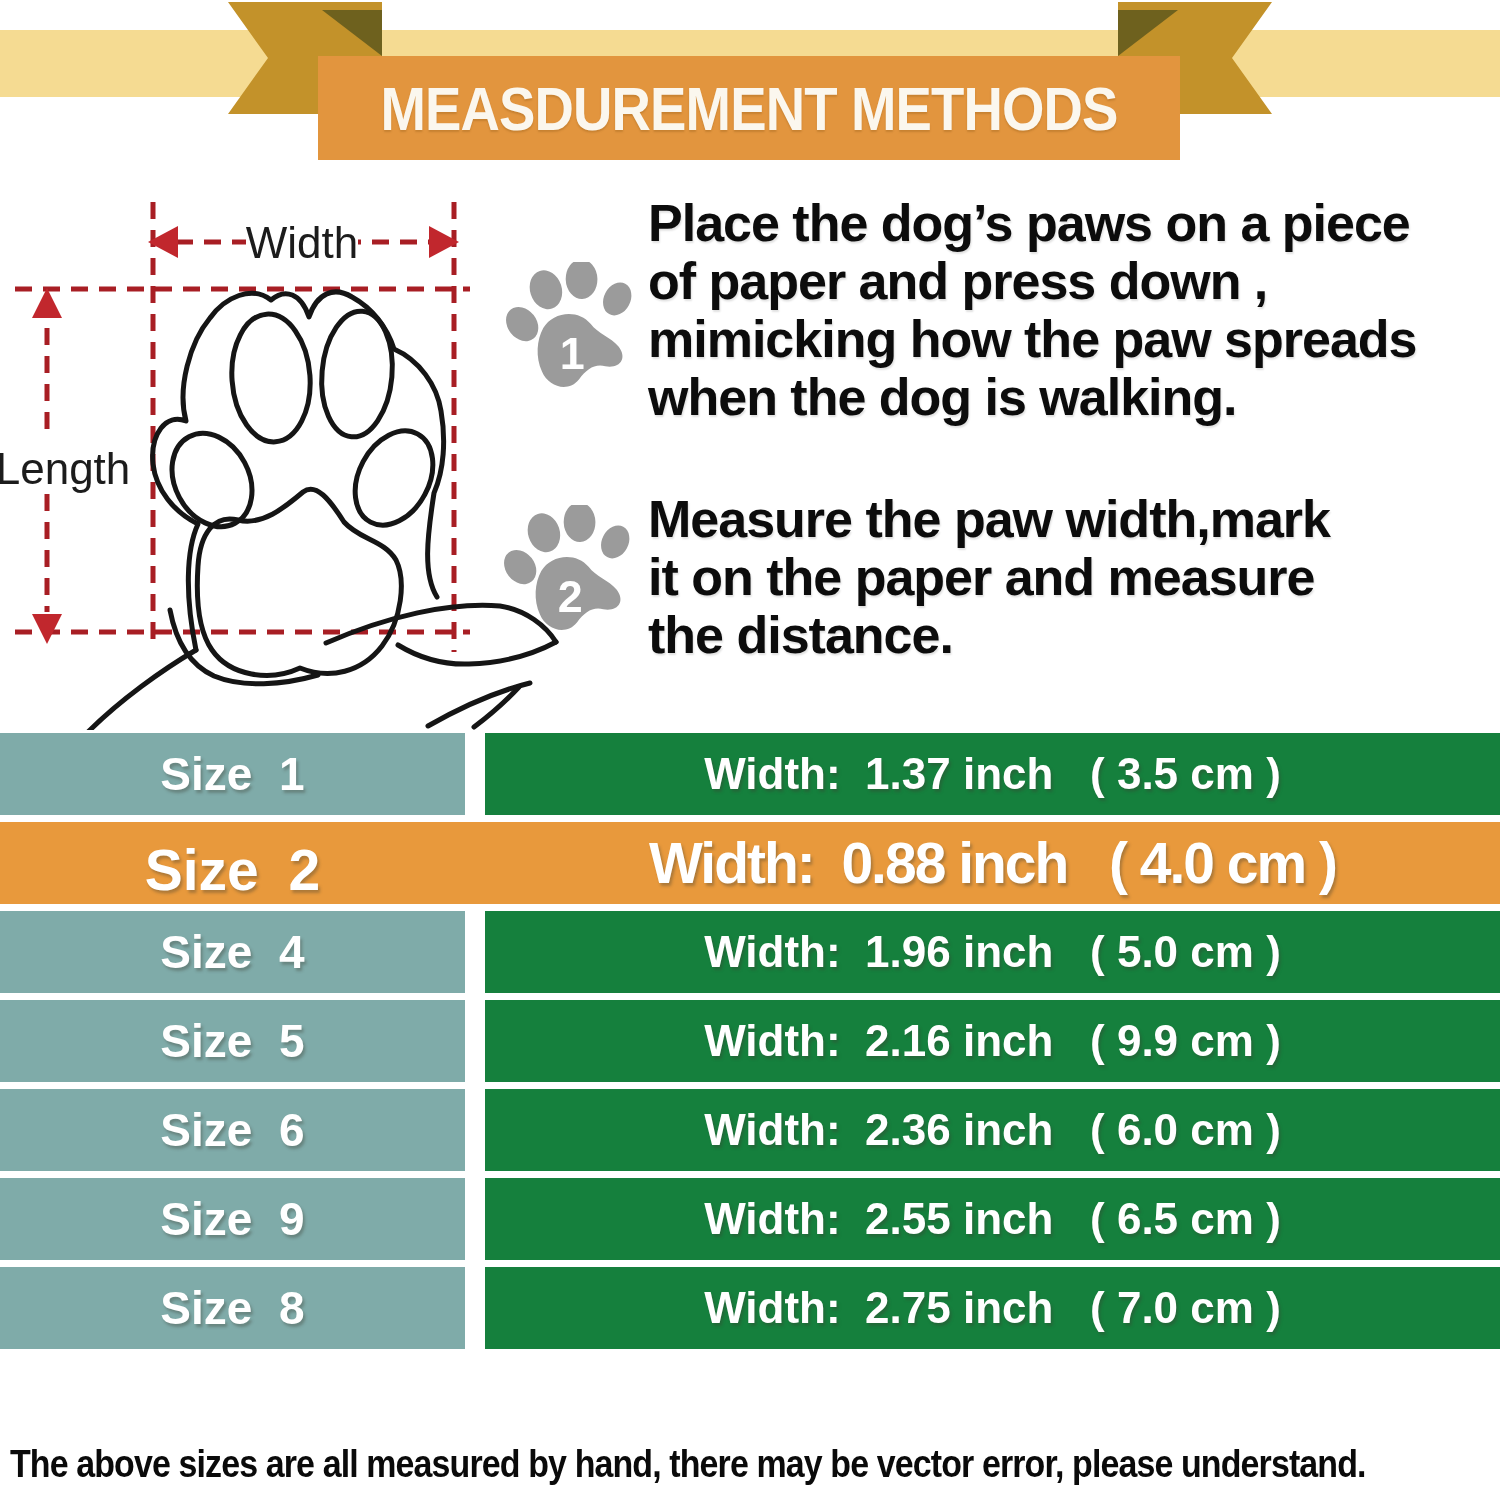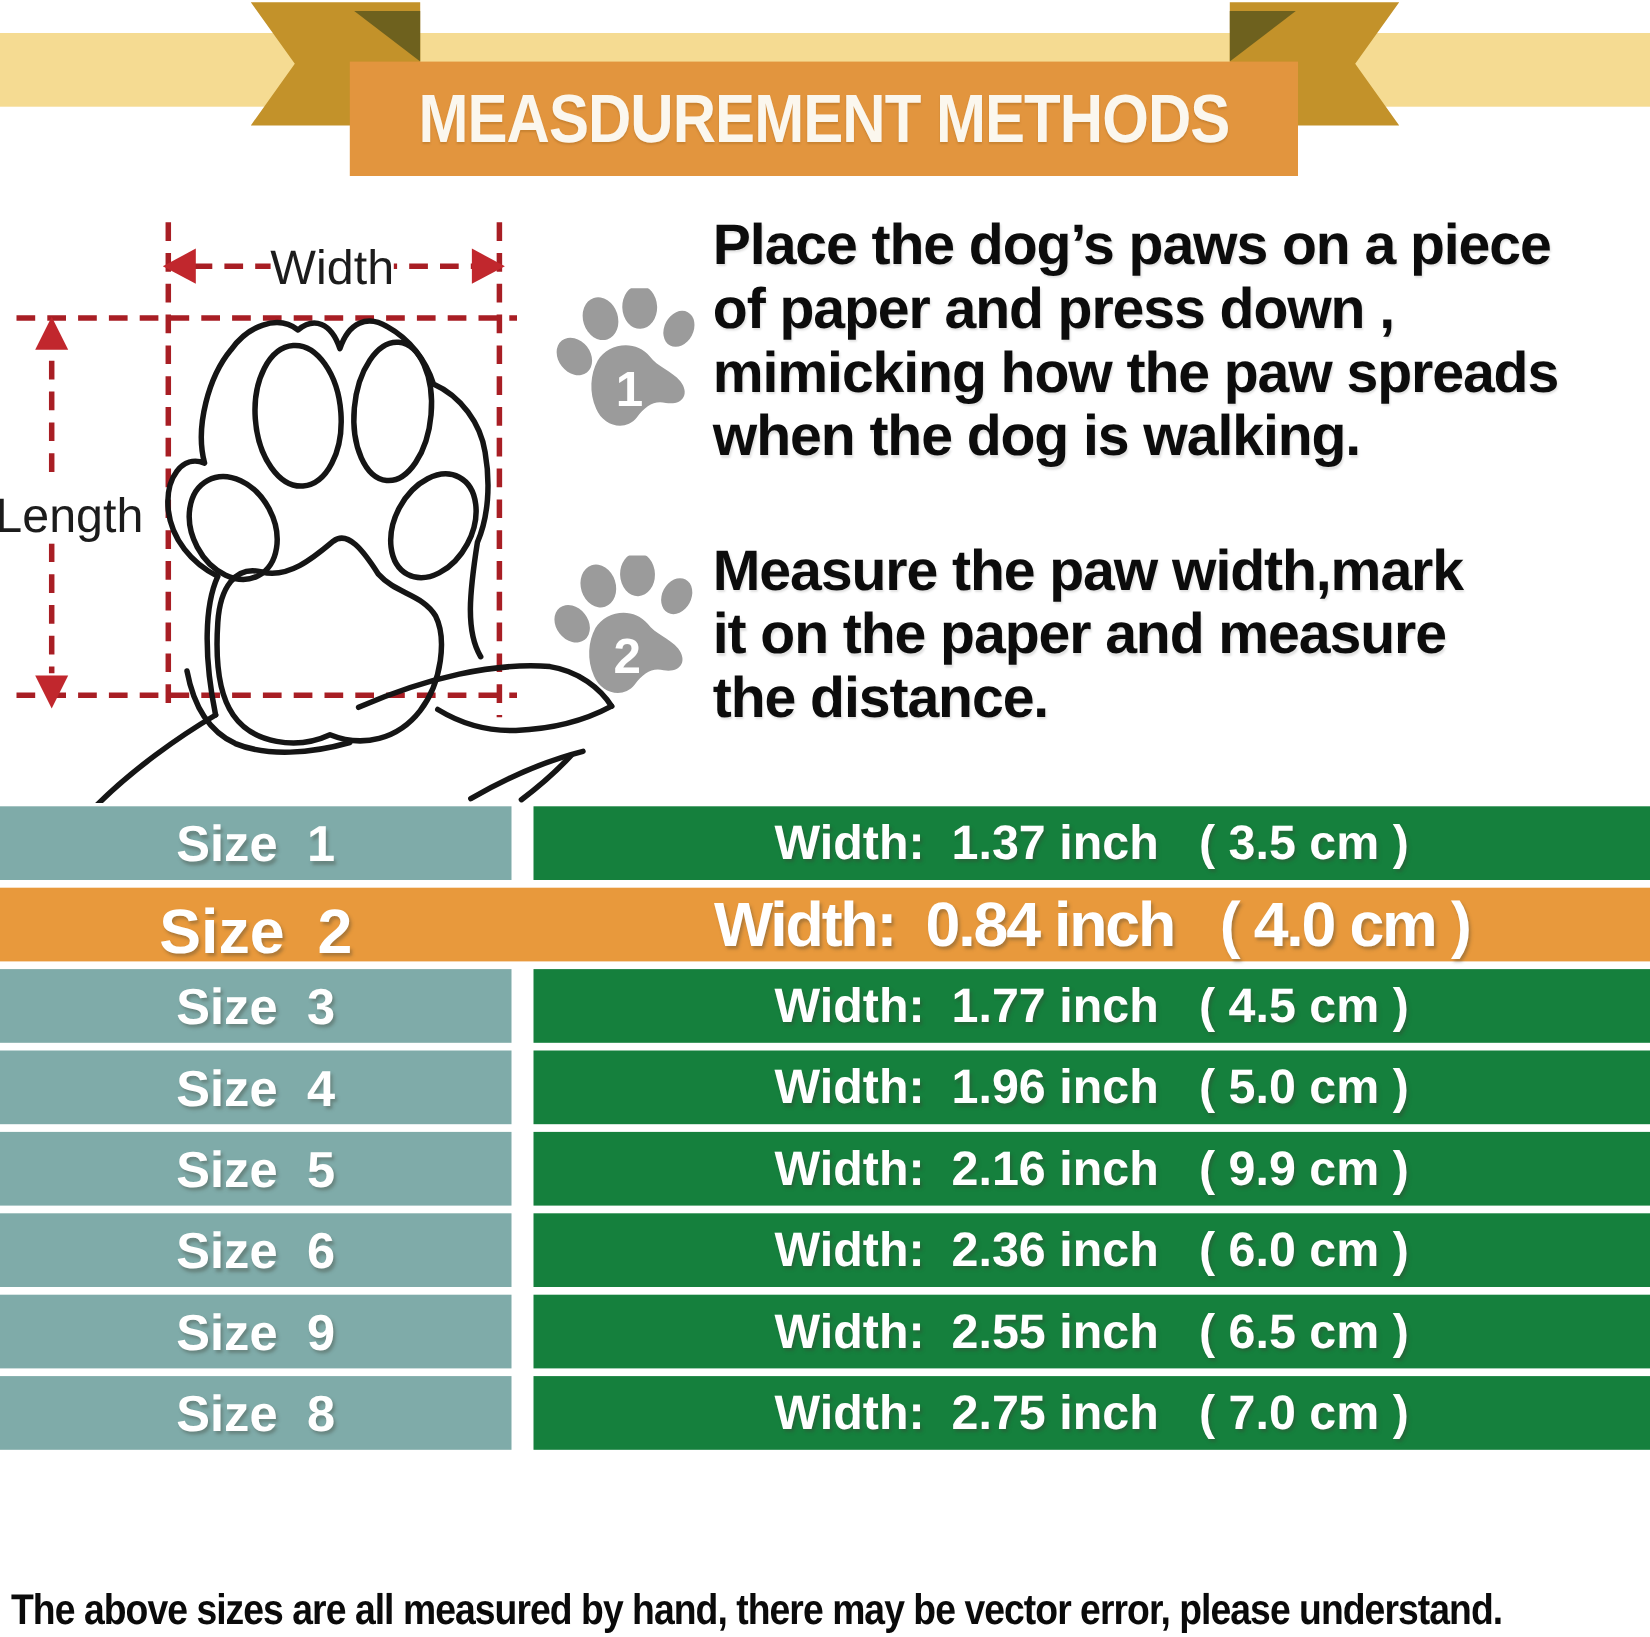--- a/index.html
+++ b/index.html
@@ -41,21 +41,21 @@
     position:absolute;left:648px;width:856px;
     font-size:52px;font-weight:bold;letter-spacing:-1px;line-height:58px;
     color:#0c0c0c;white-space:pre-line;
     text-shadow:1px 2px 2px rgba(0,0,0,.12);
   }
   .step-text.s1{top:194px;}
   .step-text.s2{top:490px;}
 
   
   .size-table{position:absolute;left:0;top:733px;width:1500px;}
-  .t-row{display:flex;height:67px;margin-bottom:7px;}
+  .t-row{display:flex;height:82px;margin-bottom:7px;}
   .t-row .cell{display:flex;align-items:center;justify-content:center;color:#ffffff;}
   .t-row .left{width:465px;background:#7FABA9;font-size:46px;font-weight:bold;word-spacing:14px;
                text-shadow:2px 3px 3px rgba(60,60,50,.35);}
   .t-row .gap{width:20px;}
   .t-row .right{flex:1;background:#15803d;font-size:44px;font-weight:bold;white-space:pre;
                text-shadow:2px 3px 3px rgba(60,60,50,.35);}
   .t-row.hl{background:#E8993C;}
   .t-row.hl .left,.t-row.hl .right{background:transparent;}
   .t-row.hl .left{font-size:57px;margin-top:13px;}
   .t-row.hl .right{font-size:57px;letter-spacing:-2px;}
@@ -148,26 +148,21 @@
 
   <div class="size-table">
     <div class="t-row">
       <div class="cell left">Size 1</div>
       <div class="gap"></div>
       <div class="cell right">Width:  1.37 inch   ( 3.5 cm )</div>
     </div>
     <div class="t-row hl">
       <div class="cell left">Size 2</div>
       <div class="gap"></div>
-      <div class="cell right">Width:  0.84 inch   ( 4.0 cm )</div>
-    </div>
-    <div class="t-row">
-      <div class="cell left">Size 3</div>
-      <div class="gap"></div>
-      <div class="cell right">Width:  1.77 inch   ( 4.5 cm )</div>
+      <div class="cell right">Width:  0.88 inch   ( 4.0 cm )</div>
     </div>
     <div class="t-row">
       <div class="cell left">Size 4</div>
       <div class="gap"></div>
       <div class="cell right">Width:  1.96 inch   ( 5.0 cm )</div>
     </div>
     <div class="t-row">
       <div class="cell left">Size 5</div>
       <div class="gap"></div>
       <div class="cell right">Width:  2.16 inch   ( 9.9 cm )</div>

